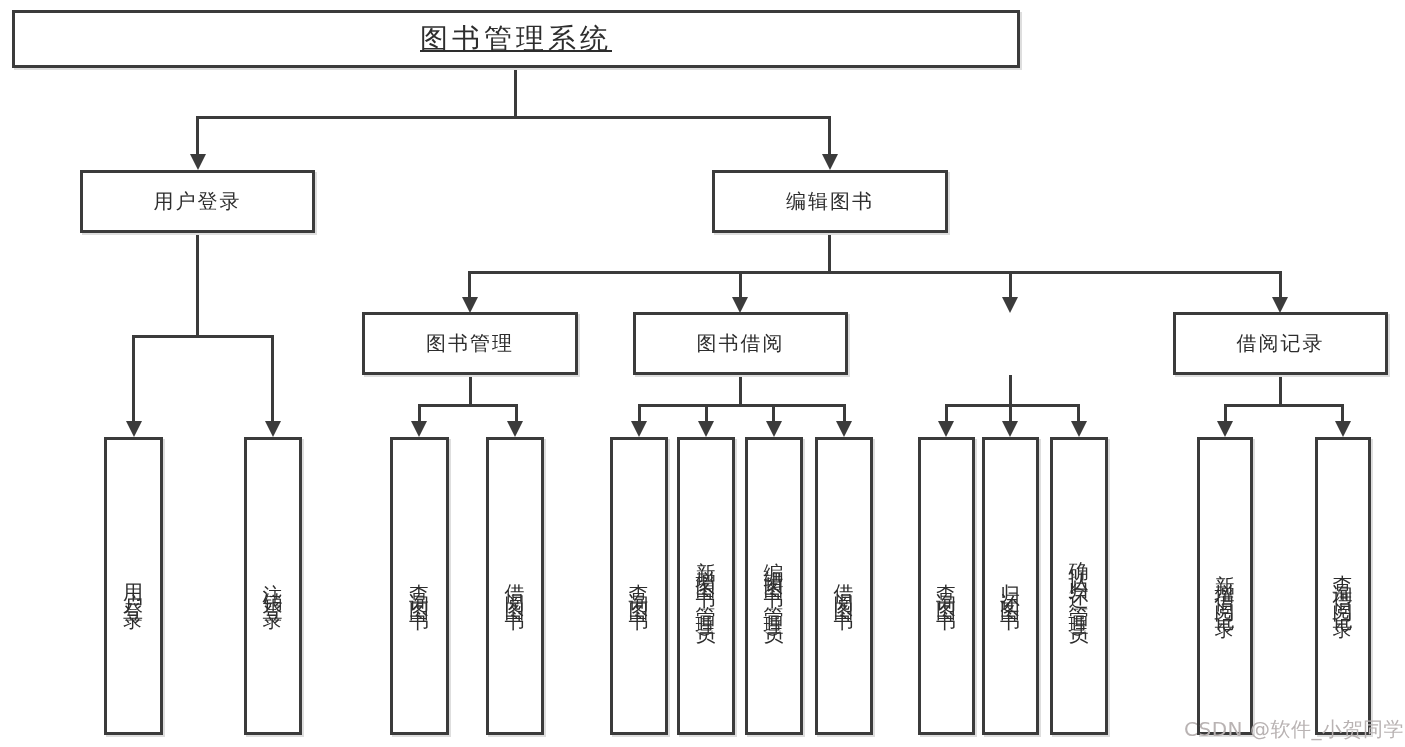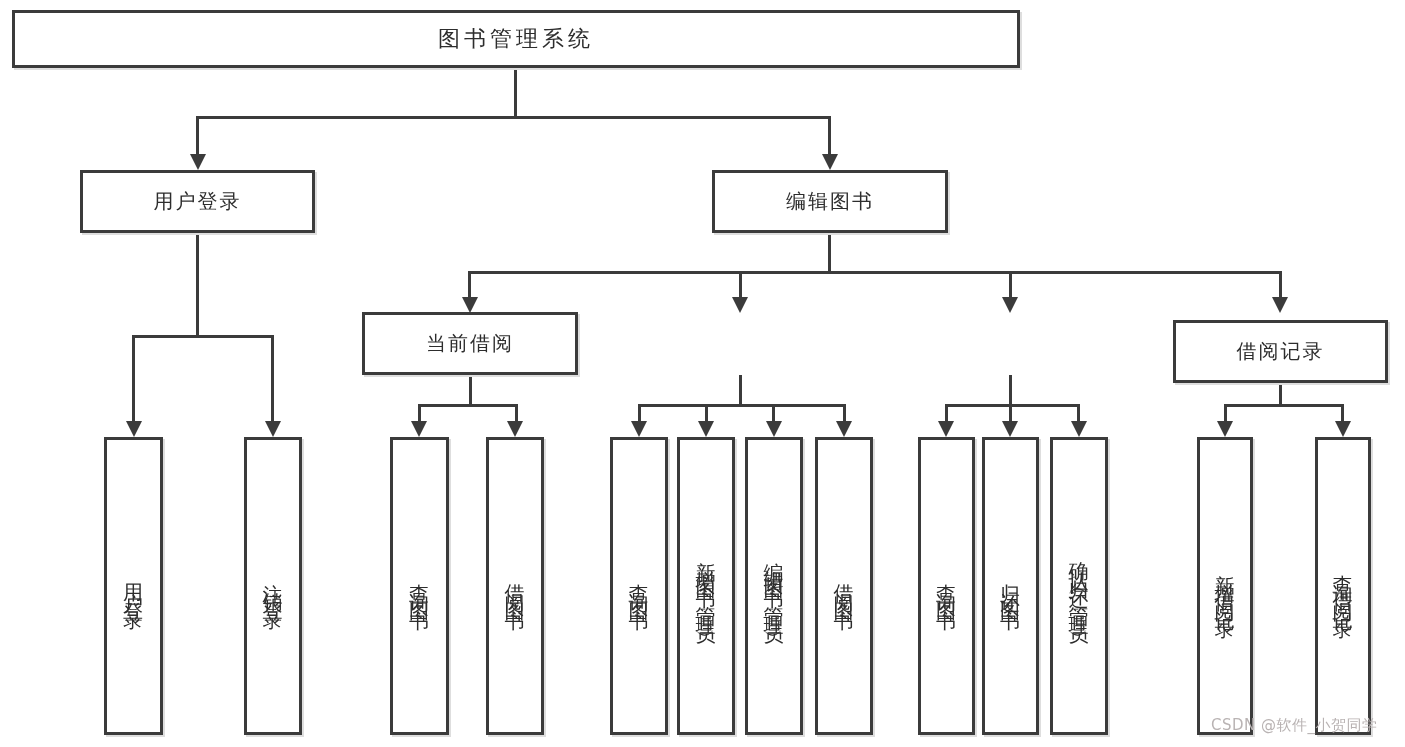--- a/index.html
+++ b/index.html
@@ -30,21 +30,21 @@
     align-items: center;
     justify-content: center;
     z-index: 2;
   }
   .box span {
     color: var(--text);
     font-size: 20px;
     letter-spacing: 2px;
     white-space: nowrap;
   }
-  .root span { font-size: 22px; letter-spacing: 4px; }
+  .root span { font-size: 28px; letter-spacing: 4px; text-decoration: underline; }
   .leaf span {
     writing-mode: vertical-lr;
     text-orientation: mixed;
     font-size: 20px;
     letter-spacing: 9px;
     line-height: 1;
     white-space: normal;
   }
   .line {
     position: absolute;
@@ -57,26 +57,25 @@
     height: 0;
     border-left: 8px solid transparent;
     border-right: 8px solid transparent;
     border-top: 16px solid var(--line);
     z-index: 3;
   }
   .watermark {
     position: absolute;
     left: 1184px;
     top: 716px;
-    font-size: 15px;
+    font-size: 20px;
     color: var(--watermark);
     letter-spacing: 0.5px;
     white-space: nowrap;
     z-index: 4;
-    margin-left: 27px;
   }
 </style>
 </head>
 <body>
 
 <div class="canvas">
 
   <div class="box root" style="left:12px; top:10px; width:1008px; height:58px;">
     <span>图书管理系统</span>
   </div>
@@ -107,23 +106,26 @@
   <div class="line" style="left:468px; top:271px; width:3px; height:28px;"></div>
   <div class="arrow" style="left:462px; top:297px;"></div>
   <div class="line" style="left:739px; top:271px; width:3px; height:28px;"></div>
   <div class="arrow" style="left:732px; top:297px;"></div>
   <div class="line" style="left:1009px; top:271px; width:3px; height:28px;"></div>
   <div class="arrow" style="left:1002px; top:297px;"></div>
   <div class="line" style="left:1279px; top:271px; width:3px; height:28px;"></div>
   <div class="arrow" style="left:1272px; top:297px;"></div>
 
   <div class="box" style="left:362px; top:312px; width:216px; height:63px;">
-    <span>当前借阅</span>
-  </div>
-  <div class="box" style="left:1173px; top:320px; width:215px; height:63px;">
+    <span>图书管理</span>
+  </div>
+  <div class="box" style="left:633px; top:312px; width:215px; height:63px;">
+    <span>图书借阅</span>
+  </div>
+  <div class="box" style="left:1173px; top:312px; width:215px; height:63px;">
     <span>借阅记录</span>
   </div>
 
   <div class="line" style="left:469px; top:375px; width:3px; height:31px;"></div>
   <div class="line" style="left:418px; top:404px; width:100px; height:3px;"></div>
   <div class="line" style="left:418px; top:404px; width:3px; height:19px;"></div>
   <div class="arrow" style="left:411px; top:421px;"></div>
   <div class="line" style="left:515px; top:404px; width:3px; height:19px;"></div>
   <div class="arrow" style="left:507px; top:421px;"></div>
 

